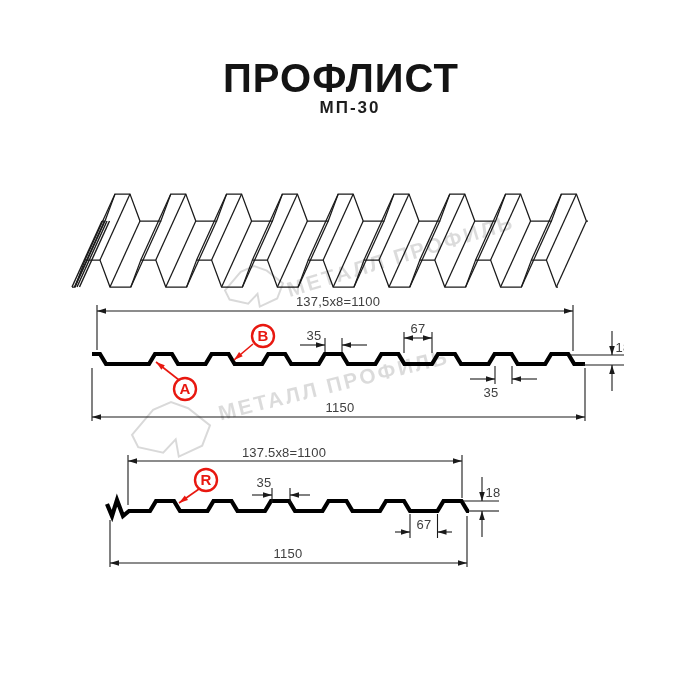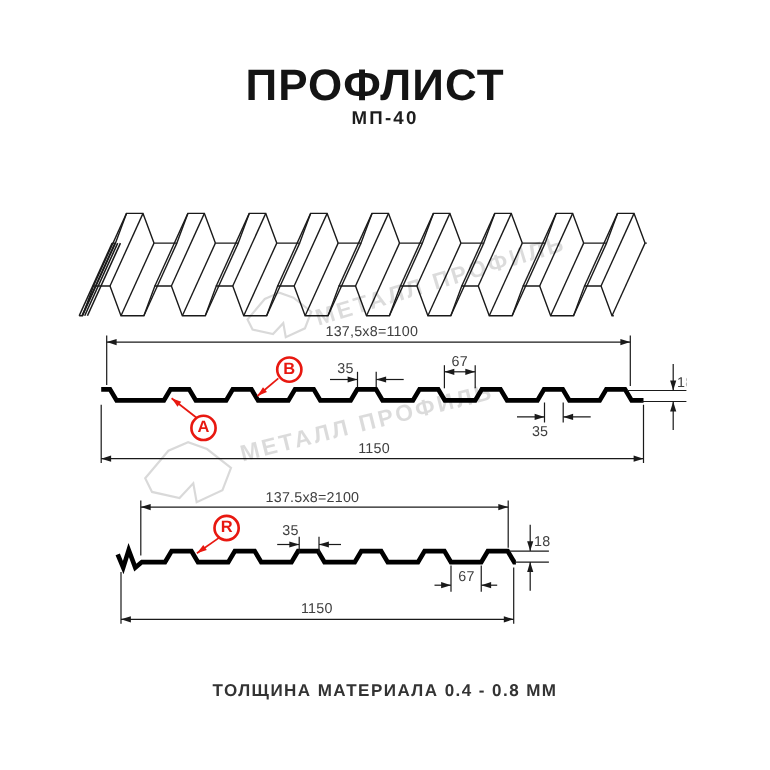--- a/index.html
+++ b/index.html
@@ -149,36 +149,35 @@
         <circle cx="185" cy="389" r="11" fill="none" stroke="#e81810" stroke-width="2.4"></circle>
         <line x1="179" y1="380" x2="156" y2="362" stroke="#e81810" stroke-width="1.6"></line>
         <polygon points="156.0,362.0 161.4,369.8 164.8,365.3" fill="#e81810"></polygon>
         <circle cx="206" cy="480" r="11" fill="none" stroke="#e81810" stroke-width="2.4"></circle>
         <line x1="199" y1="489" x2="179" y2="503" stroke="#e81810" stroke-width="1.6"></line>
         <polygon points="179.0,503.0 188.0,500.1 184.8,495.5" fill="#e81810"></polygon>
       </g>
   </svg>
 
   <div class="title">ПРОФЛИСТ</div>
-  <div class="subtitle">МП-40</div>
+  <div class="subtitle">МП-30</div>
 
   <div class="wm" id="wm1">МЕТАЛЛ ПРОФИЛЬ</div>
   <div class="wm" id="wm2">МЕТАЛЛ ПРОФИЛЬ</div>
 
   <div class="t" style="left:338px;top:301px;">137,5x8=1100</div>
   <div class="t" style="left:314px;top:335px;">35</div>
   <div class="t" style="left:418px;top:328px;">67</div>
   <div class="t" style="left:623px;top:347px;">18</div>
   <div class="t" style="left:491px;top:392px;">35</div>
   <div class="t" style="left:340px;top:407px;">1150</div>
 
-  <div class="t" style="left:284px;top:452px;">137.5x8=2100</div>
+  <div class="t" style="left:284px;top:452px;">137.5x8=1100</div>
   <div class="t" style="left:264px;top:482px;">35</div>
   <div class="t" style="left:424px;top:524px;">67</div>
   <div class="t" style="left:493px;top:492px;">18</div>
   <div class="t" style="left:288px;top:553px;">1150</div>
 
   <div class="rl" style="left:263px;top:336px;">В</div>
   <div class="rl" style="left:185px;top:389px;">А</div>
   <div class="rl" style="left:206px;top:480px;">R</div>
 
-  <div class="caption">ТОЛЩИНА МАТЕРИАЛА 0.4 - 0.8 ММ</div>
 </div>
 
 </body></html>

